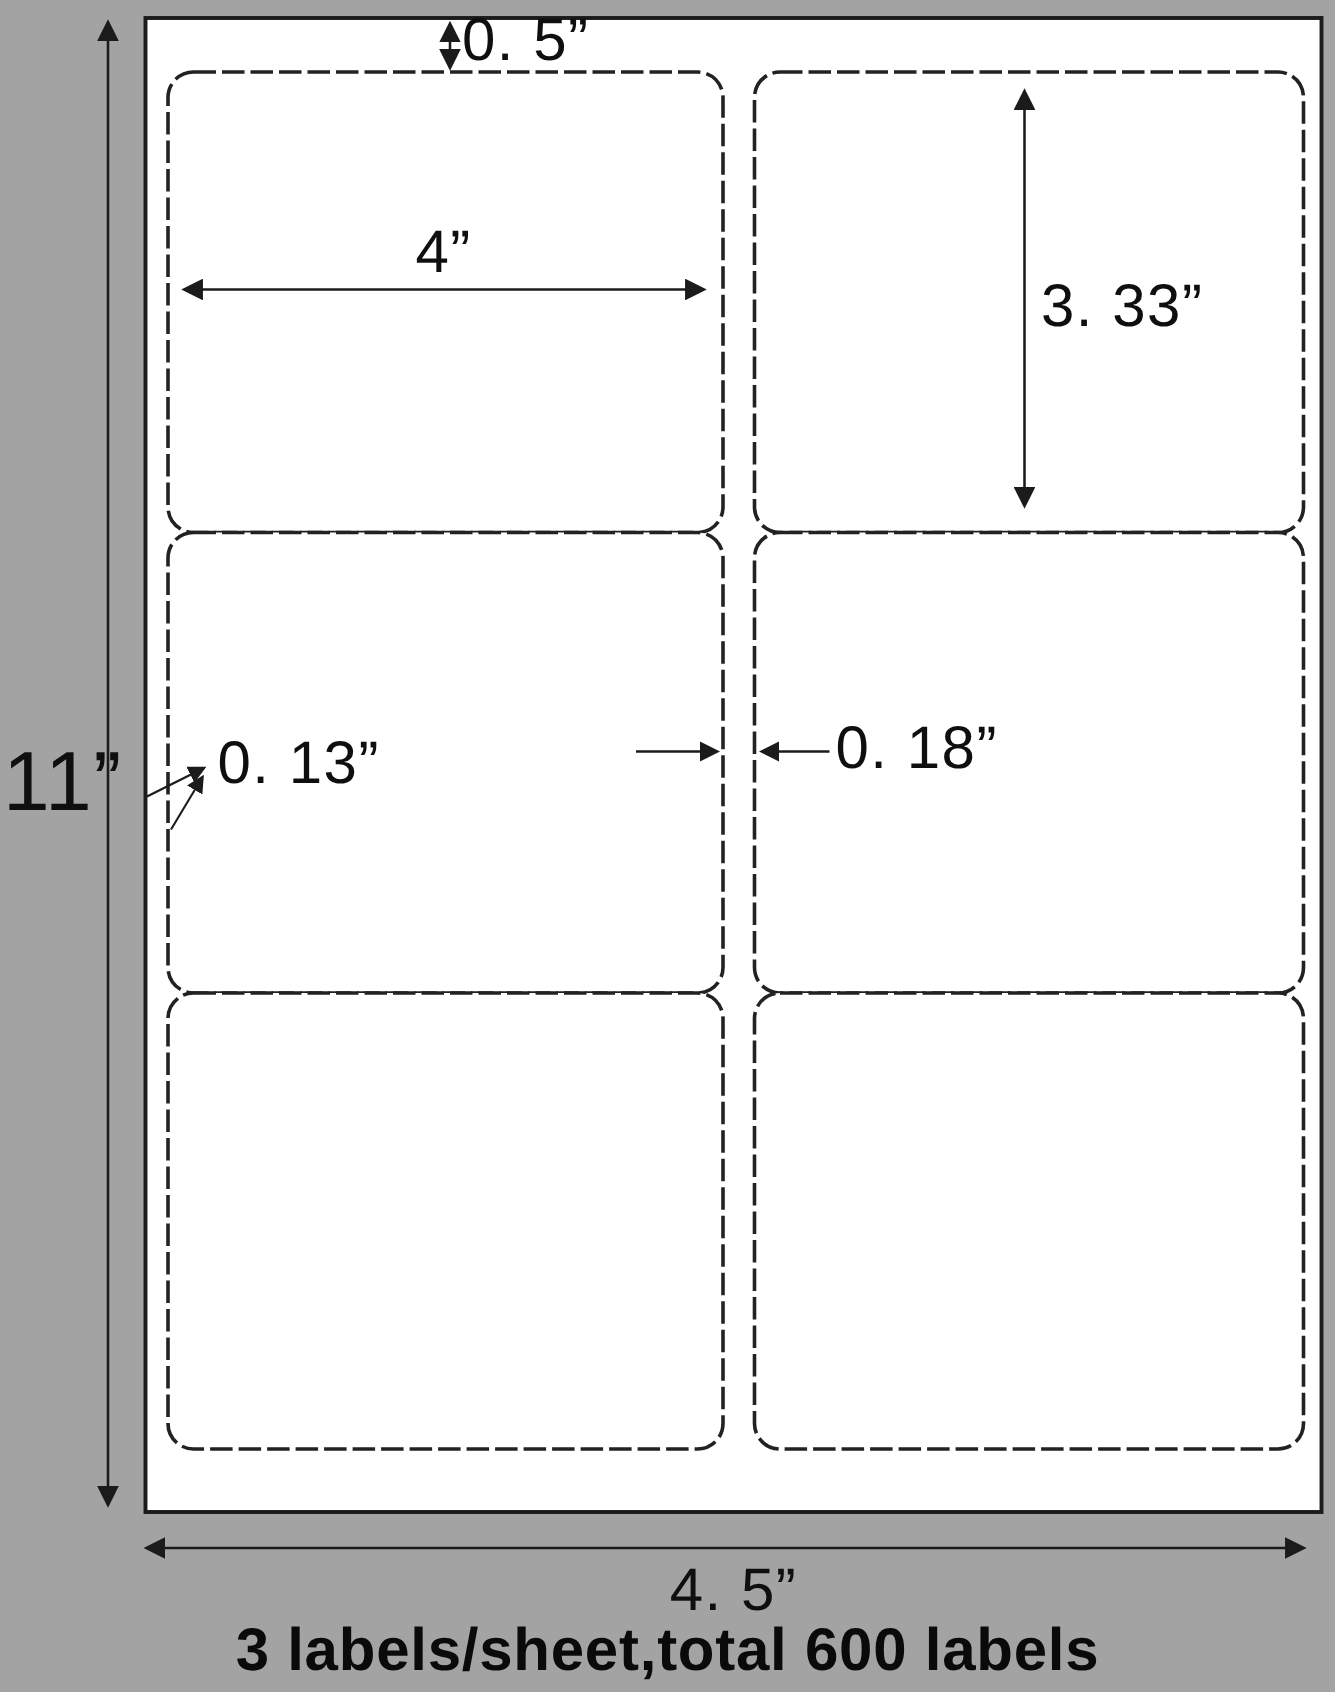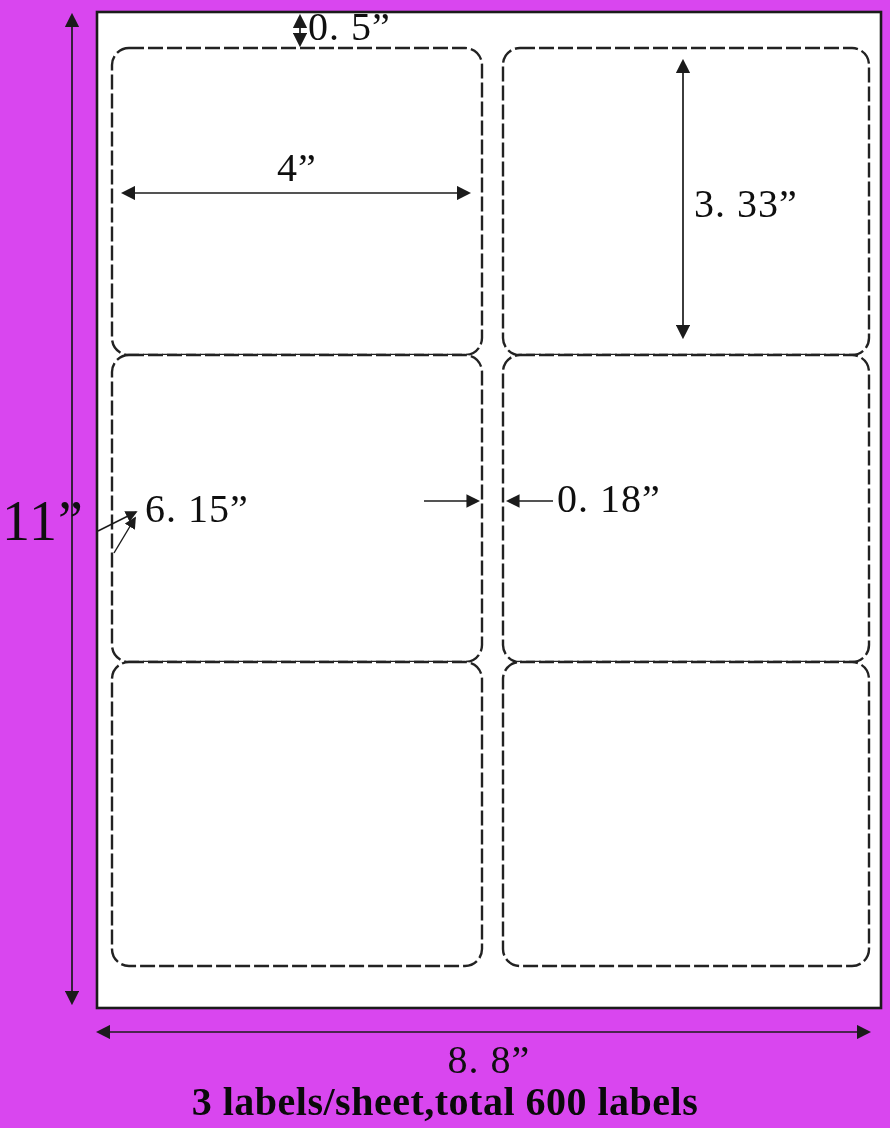--- a/index.html
+++ b/index.html
@@ -4,22 +4,22 @@
 <style>
   html, body {
     margin: 0;
     padding: 0;
     background: #ffffff;
   }
   .canvas {
     position: relative;
     width: 890px;
     height: 1128px;
-    background: #d946ef;
-    font-family: Liberation Serif, serif;
+    background: #a3a3a3;
+    font-family: Liberation Sans, sans-serif;
     color: #0f0f0f;
     overflow: hidden;
   }
   .overlay-svg {
     position: absolute;
     left: 0;
     top: 0;
     width: 890px;
     height: 1128px;
   }
@@ -98,23 +98,23 @@
       <line x1="553" y1="501" x2="508" y2="501" marker-end="url(#ah)"></line>
     </g>
   </svg>
 
   <div class="dim-text" style="left:308px; top:7px;">0. 5”</div>
 
   <div class="dim-text" style="left:277px; top:148px;">4”</div>
 
   <div class="dim-text" style="left:694px; top:164px;margin-top:20px;">3. 33”</div>
 
-  <div class="dim-text" style="left:145px; top:489px;">6. 15”</div>
+  <div class="dim-text" style="left:145px; top:489px;">0. 13”</div>
 
   <div class="dim-text" style="left:557px; top:479px;">0. 18”</div>
 
   <div class="dim-text big" style="left:2px; top:493px;">11”</div>
 
-  <div class="dim-text centered-band" style="top:1040px;">8. 8”</div>
+  <div class="dim-text centered-band" style="top:1040px;">4. 5”</div>
 
   <div class="caption" style="top:1078px;">3 labels/sheet,total 600 labels</div>
 
 </div>
 
 </body></html>

